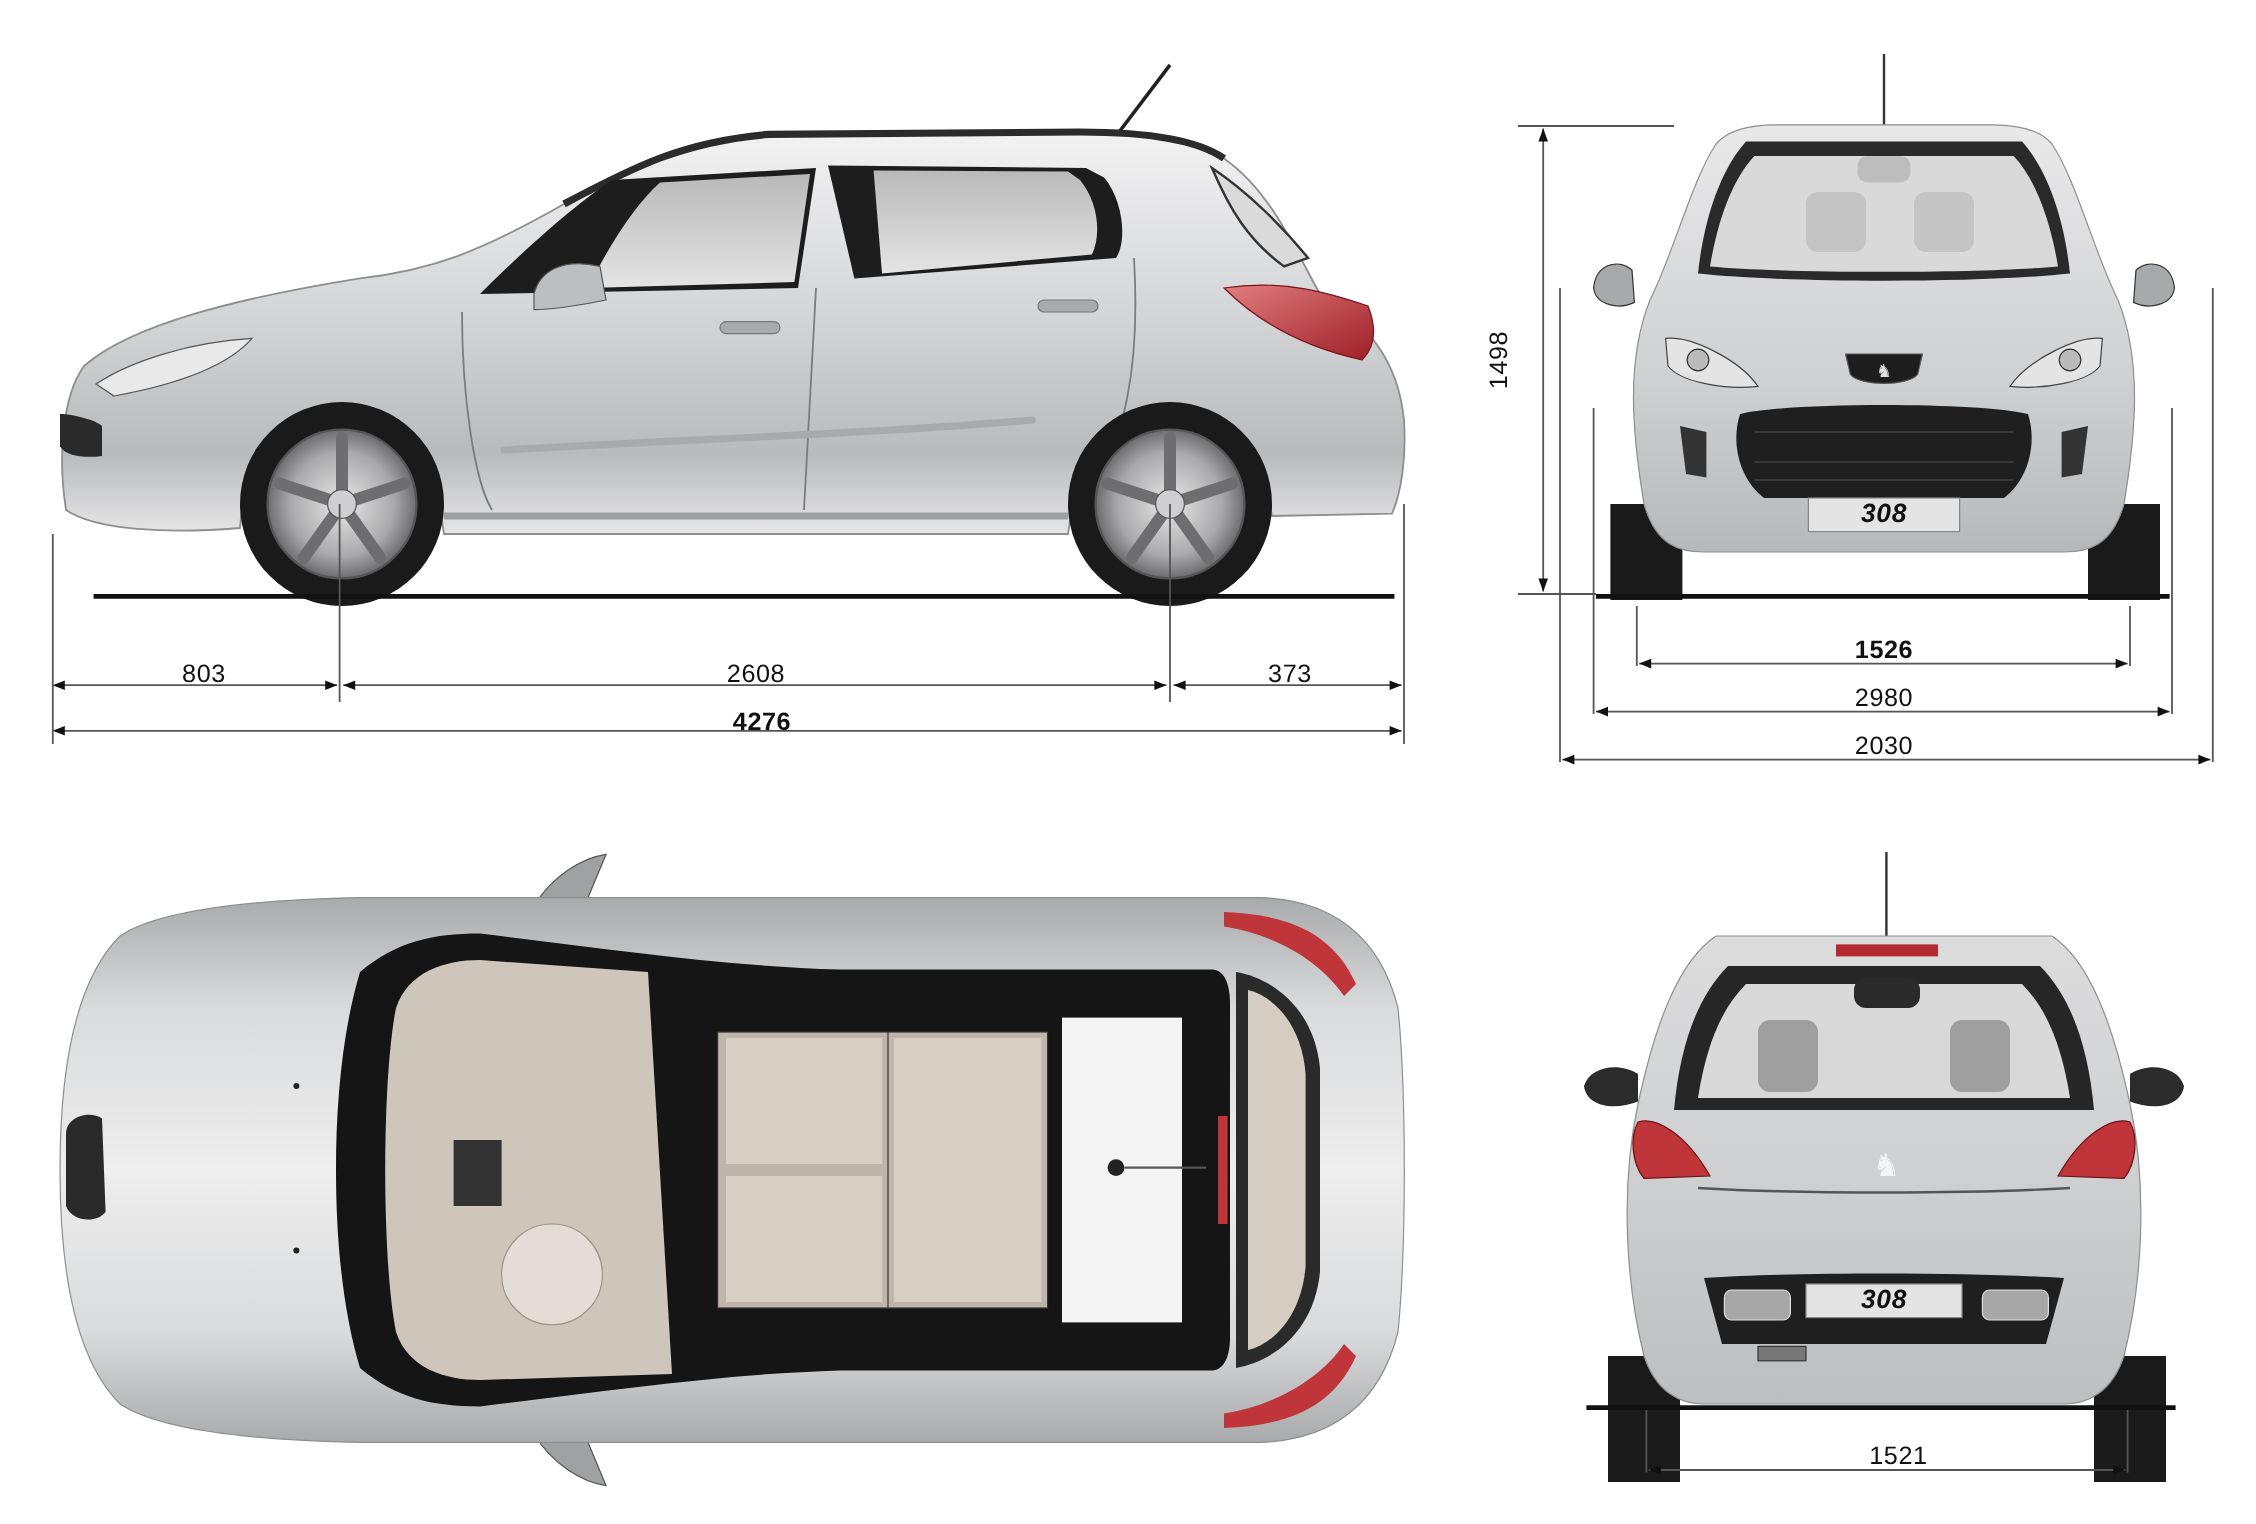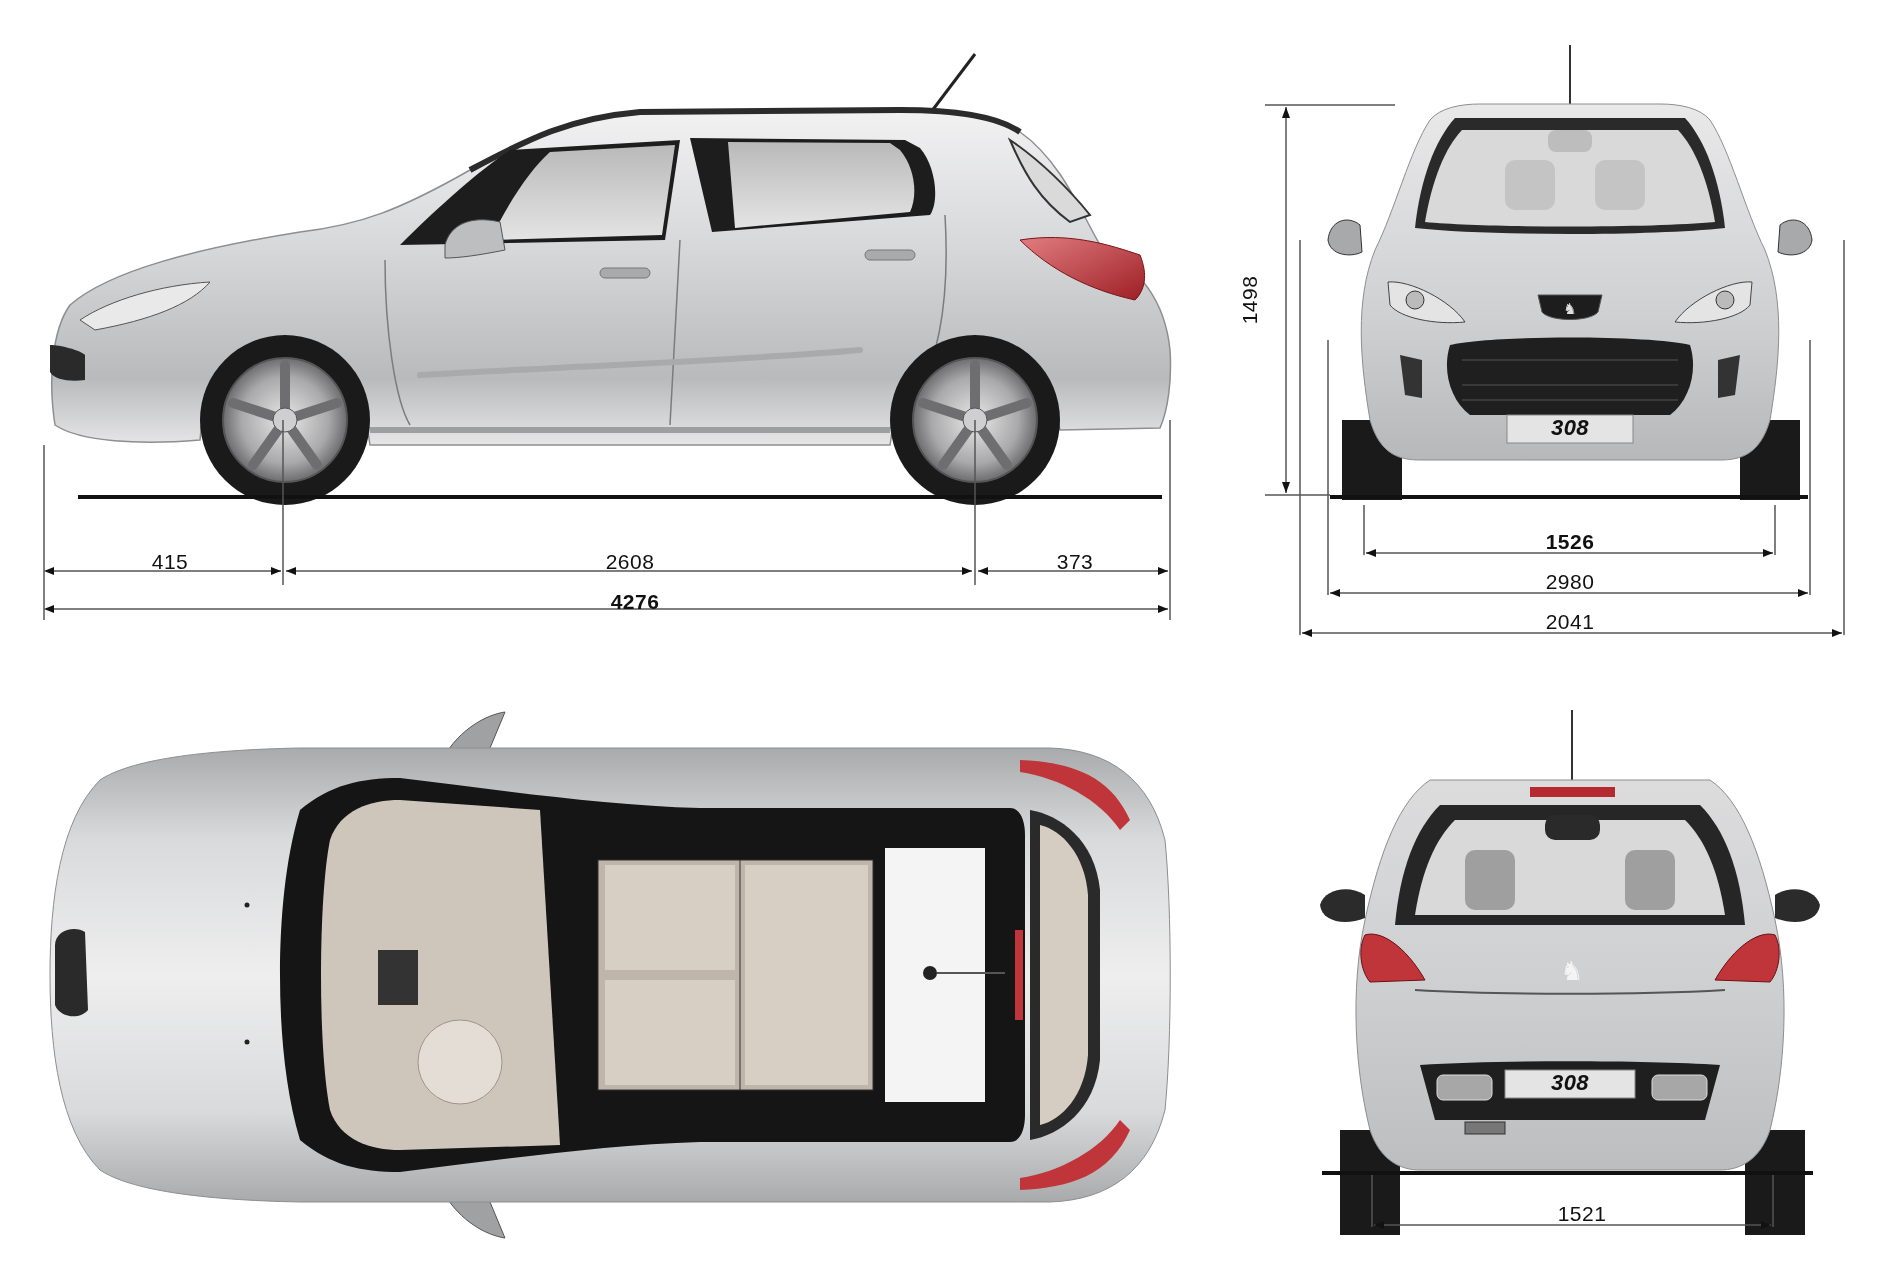--- a/index.html
+++ b/index.html
@@ -113,21 +113,21 @@
       <polygon points="44,571 54,567 54,575"></polygon>
         <polygon points="281,571 271,567 271,575"></polygon>
       <polygon points="286,571 296,567 296,575"></polygon>
         <polygon points="972,571 962,567 962,575"></polygon>
       <polygon points="978,571 988,567 988,575"></polygon>
         <polygon points="1168,571 1158,567 1158,575"></polygon>
       <polygon points="44,609 54,605 54,613"></polygon>
         <polygon points="1168,609 1158,605 1158,613"></polygon>
     </g>
   </svg>
-  <div class="dim-label" style="left:120px;top:550px;width:100px;">415</div>
+  <div class="dim-label" style="left:120px;top:550px;width:100px;">803</div>
   <div class="dim-label" style="left:580px;top:550px;width:100px;">2608</div>
   <div class="dim-label" style="left:1025px;top:550px;width:100px;">373</div>
   <div class="dim-label" style="left:585px;top:590px;width:100px;font-weight:bold;">4276</div>
 </div>
 
 <div class="view" style="left:1200px;top:0;width:680px;height:660px;">
   <svg width="680" height="660">
     <defs>
       <linearGradient id="frontBody" x1="0" y1="0" x2="0" y2="1">
         <stop offset="0" stop-color="#e9e9ea"></stop>
@@ -200,21 +200,21 @@
       <polygon points="130,593 140,589 140,597"></polygon>
         <polygon points="608,593 598,589 598,597"></polygon>
       <polygon points="102,633 112,629 112,637"></polygon>
         <polygon points="642,633 632,629 632,637"></polygon>
     </g>
   </svg>
   <div class="dim-label" style="left:1507px;left:307px;top:415px;width:126px;font-style:italic;font-weight:bold;font-size:22px;">308</div>
   <div class="dim-label vert-label" style="left:20px;top:288px;width:60px;">1498</div>
   <div class="dim-label" style="left:320px;top:530px;width:100px;font-weight:bold;">1526</div>
   <div class="dim-label" style="left:320px;top:570px;width:100px;">2980</div>
-  <div class="dim-label" style="left:320px;top:610px;width:100px;">2041</div>
+  <div class="dim-label" style="left:320px;top:610px;width:100px;">2030</div>
 </div>
 
 <div class="view" style="left:0;top:690px;width:1200px;height:580px;">
   <svg width="1200" height="580">
     <defs>
       <linearGradient id="topBody" x1="0" y1="0" x2="0" y2="1">
         <stop offset="0" stop-color="#a9aaac"></stop>
         <stop offset="0.2" stop-color="#d9dadb"></stop>
         <stop offset="0.5" stop-color="#eeeeef"></stop>
         <stop offset="0.8" stop-color="#d9dadb"></stop>

